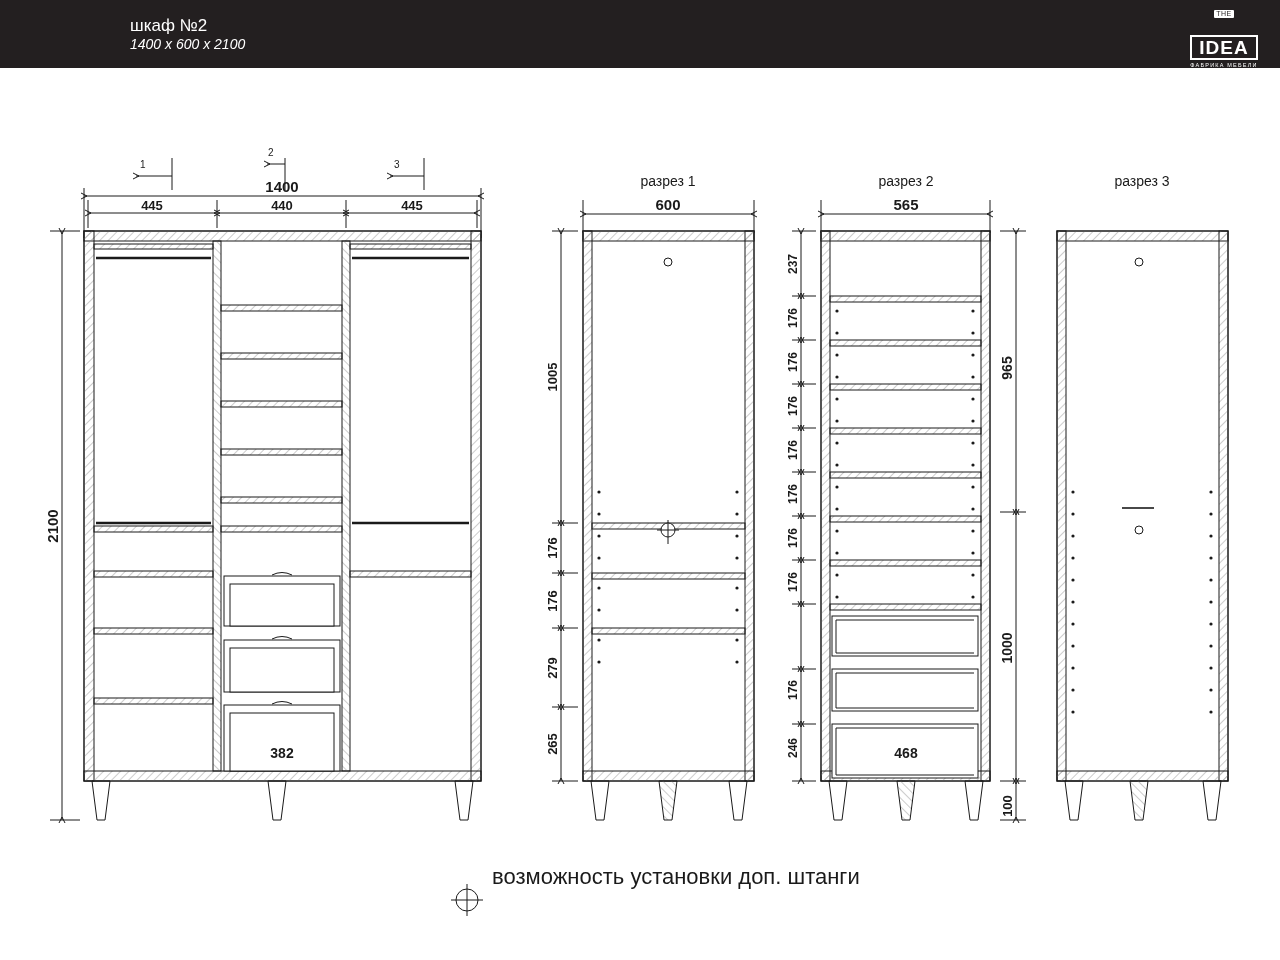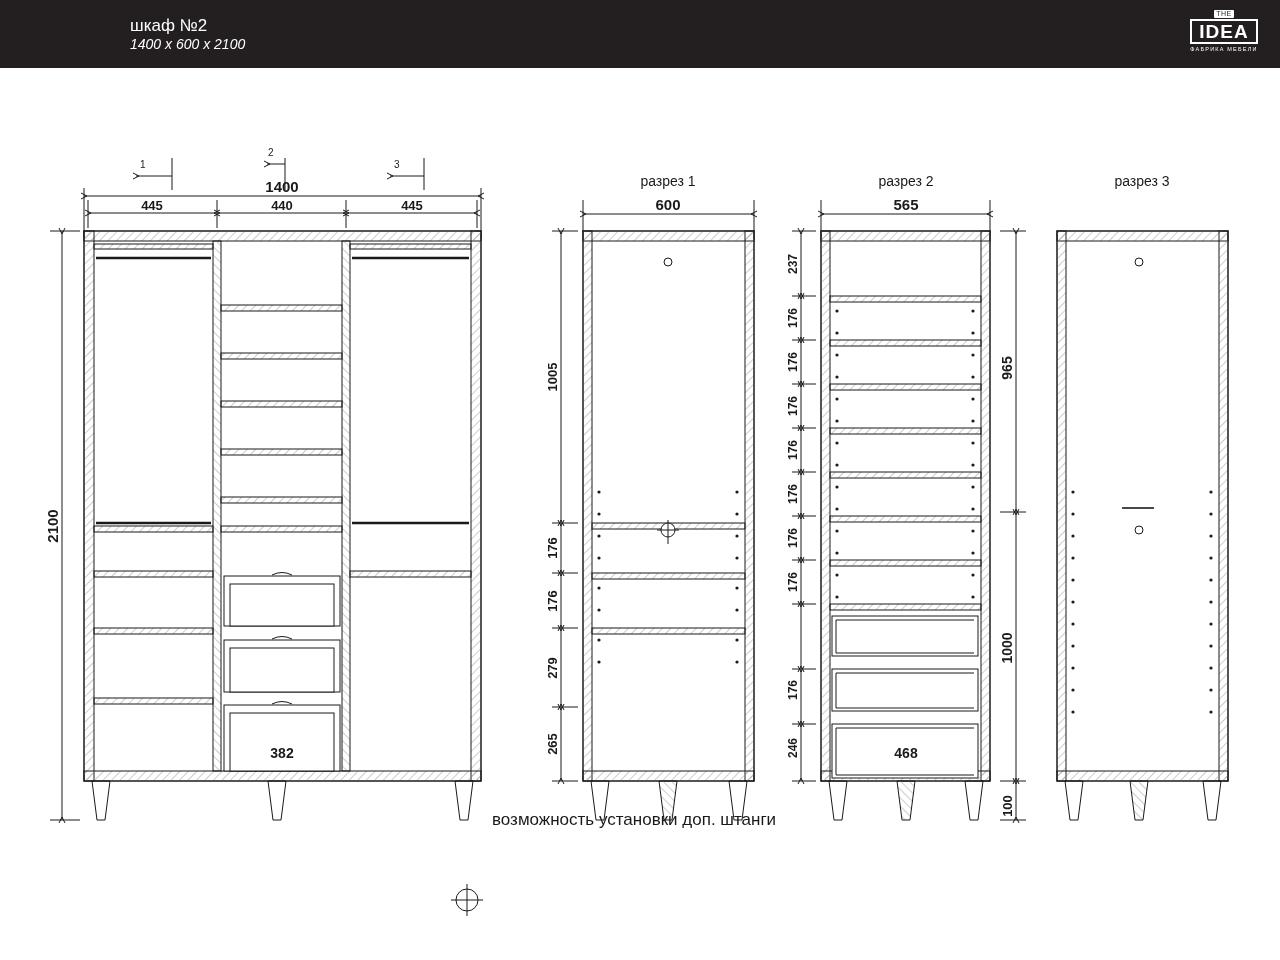--- a/index.html
+++ b/index.html
@@ -31,30 +31,30 @@
   .logo{
     position:absolute;right:22px;top:10px;width:68px;height:48px;
     text-align:center;
   }
   .logo .the{
     display:block;font-size:7px;line-height:8px;letter-spacing:.5px;
     background:#fff;color:#231f20;width:20px;margin:0 auto;border-radius:1px;
   }
   .logo .idea{
     display:block;border:2px solid #fff;font-size:19px;line-height:21px;
-    letter-spacing:1px;font-weight:700;padding:0 4px;margin-top:1px;
+    letter-spacing:1px;font-weight:700;padding:0 4px;margin-top:17px;
   }
   .logo .fab{
     display:block;font-size:5.5px;line-height:7px;letter-spacing:1.2px;margin-top:2px;
   }
   
   .canvas{position:absolute;left:0;top:68px;width:1280px;height:892px;}
   svg{display:block;}
   .footnote{
-    position:absolute;left:492px;top:810px;font-size:17px;color:#1a1a1a;
+    position:absolute;left:492px;top:864px;font-size:22px;color:#1a1a1a;
   }
 </style>
 </head>
 <body>
 
 <div class="header">
   <div class="hdr-sub1">шкаф №2</div>
   <div class="hdr-sub2">1400 x 600 x 2100</div>
   <div class="logo">
     <span class="the">THE</span>

